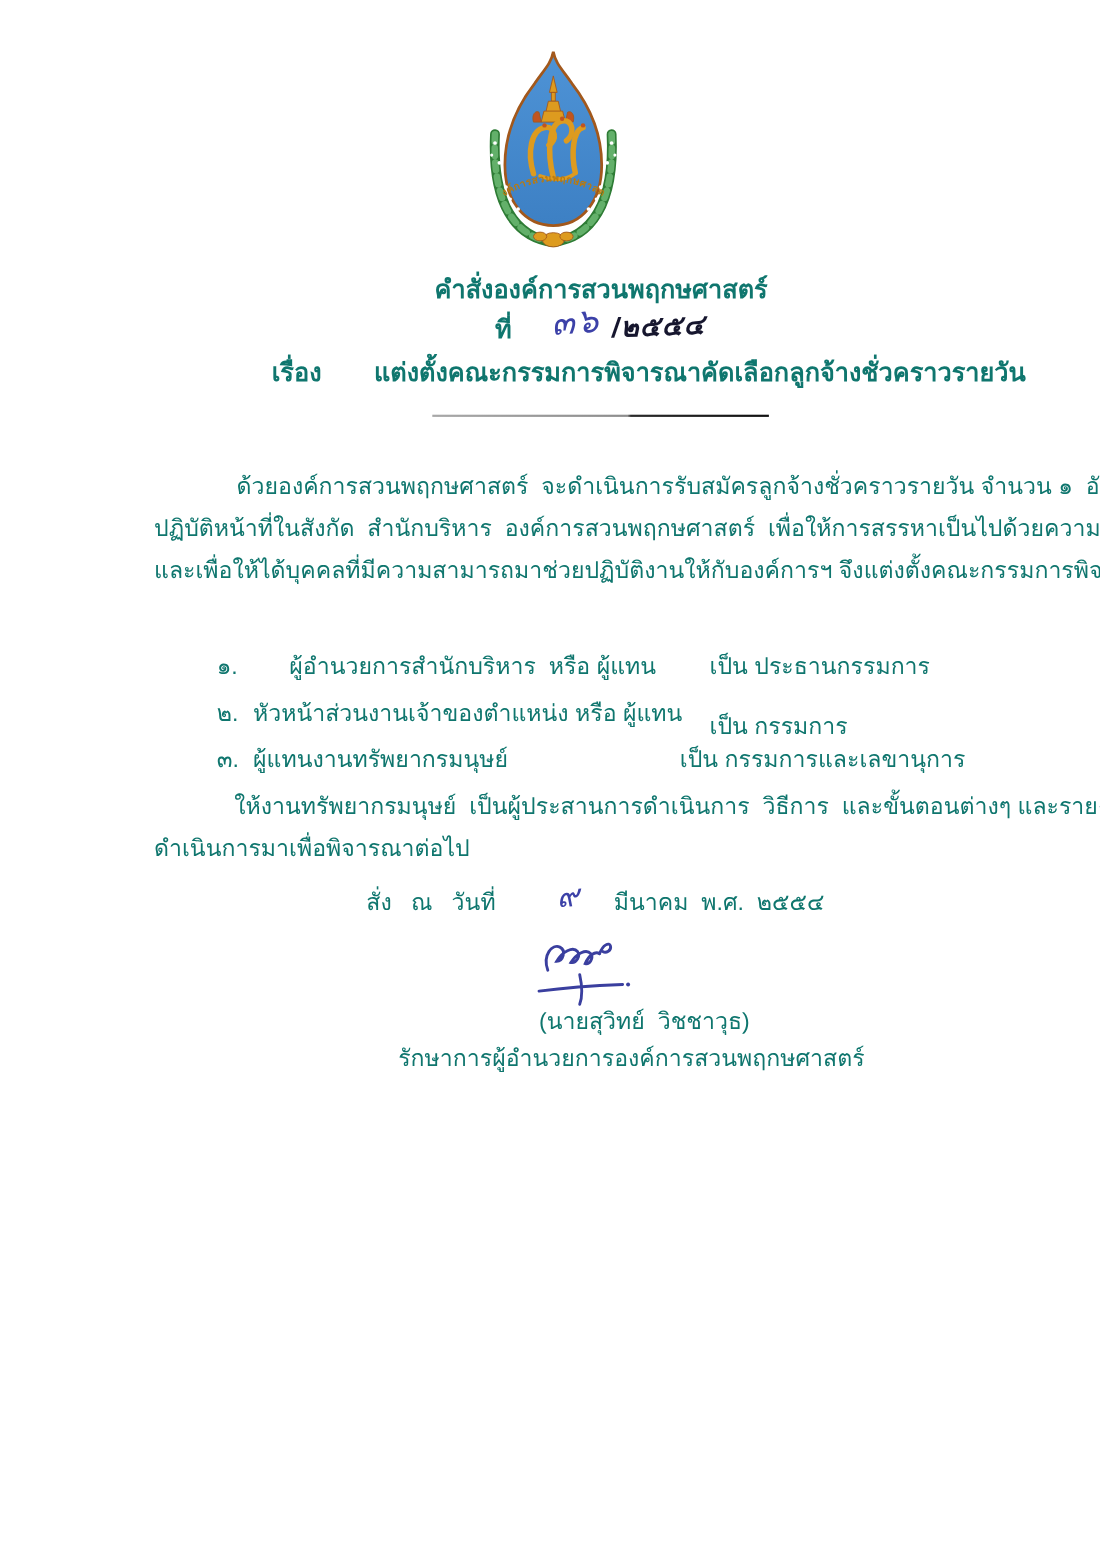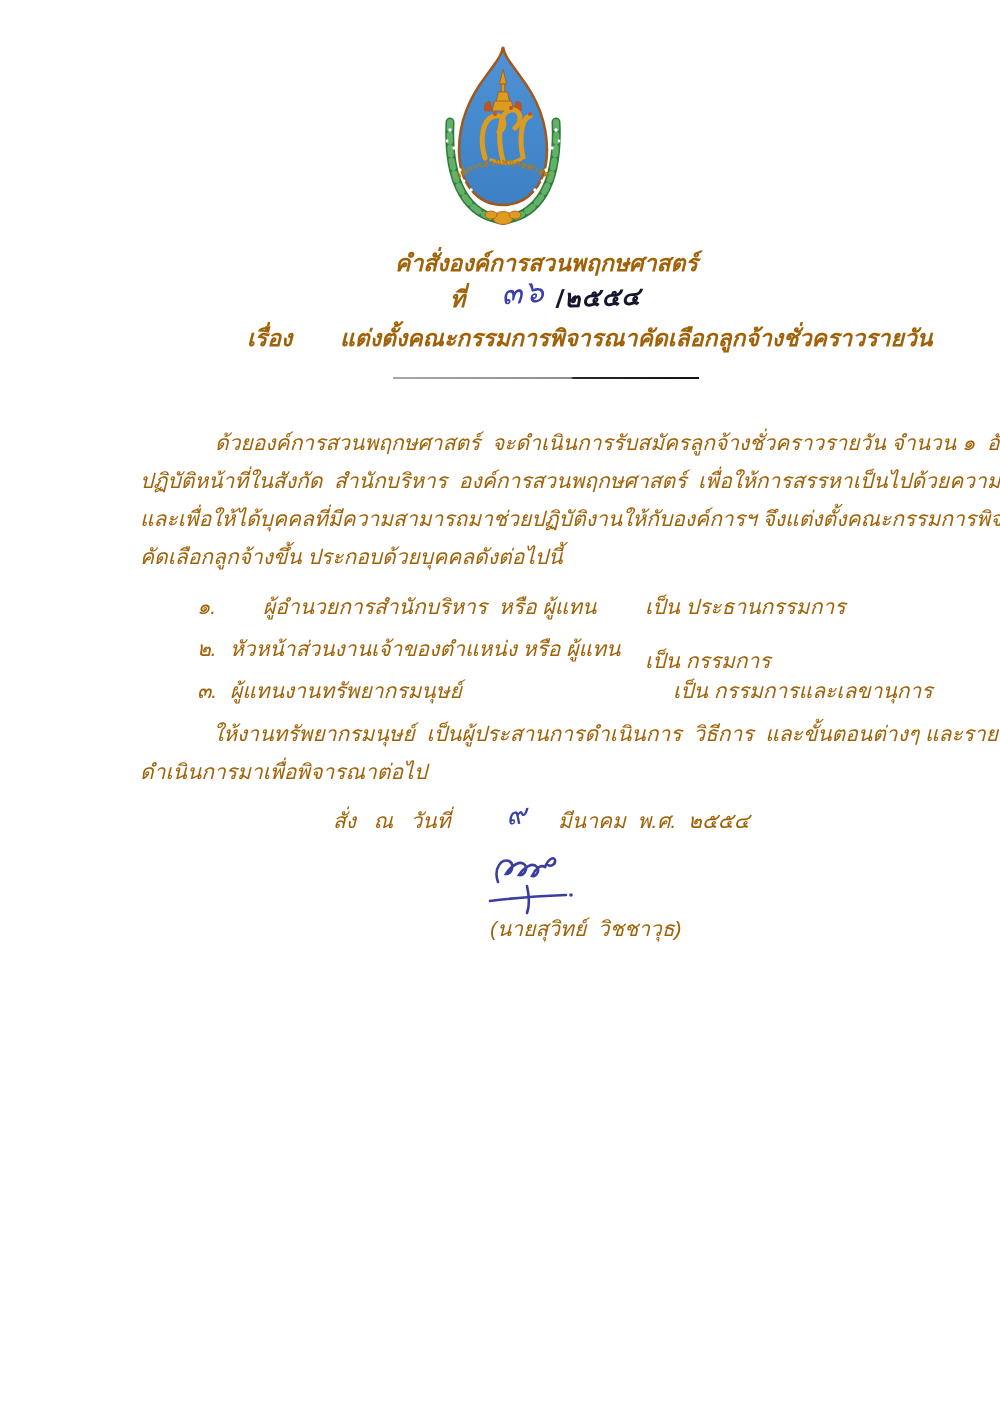--- a/index.html
+++ b/index.html
@@ -1,21 +1,21 @@
 <!DOCTYPE html>
 <html><head>
 <meta charset="utf-8">
 <style>
   * { margin:0; padding:0; box-sizing:border-box; }
   body { background:#e8e8e8; font-family:"Liberation Sans","DejaVu Sans",sans-serif; }
   .page {
     position:relative; width:1000px; height:1413px; margin:0 auto;
     background:#ffffff; overflow:hidden; color:#1d1d1d;
   }
-  .t { position:absolute; white-space:pre; font-size:21px; line-height:1.25; color:#a16207;font-style:italic; }
+  .t { position:absolute; white-space:pre; font-size:21px; line-height:1.25; color:#0f766e; }
   .bold { font-weight:bold; font-size:23px; }
   .hand-blue {
     color:#3c41a8; font-style:italic; font-weight:500;
     transform:rotate(-4deg); letter-spacing:2px;
   }
   .hand-dark {
     color:#16162e; font-style:italic; font-weight:600;
     transform:rotate(-2deg); letter-spacing:1px;
   }
   .rule {
@@ -103,48 +103,48 @@
   <div class="t hand-dark" style="left:556px; top:282px; font-size:25px;">/๒๕๕๔</div>
 
   <div class="t bold" style="left:247px; top:324px;">เรื่อง</div>
   <div class="t bold" style="left:340px; top:324px;">แต่งตั้งคณะกรรมการพิจารณาคัดเลือกลูกจ้างชั่วคราวรายวัน</div>
 
   <div class="rule"></div>
 
   <div class="t" style="left:215px; top:430px;">ด้วยองค์การสวนพฤกษศาสตร์  จะดำเนินการรับสมัครลูกจ้างชั่วคราวรายวัน จำนวน ๑  อัตรา</div>
   <div class="t" style="left:140px; top:468px;">ปฏิบัติหน้าที่ในสังกัด  สำนักบริหาร  องค์การสวนพฤกษศาสตร์  เพื่อให้การสรรหาเป็นไปด้วยความเรียบร้อย</div>
   <div class="t" style="left:140px; top:506px;">และเพื่อให้ได้บุคคลที่มีความสามารถมาช่วยปฏิบัติงานให้กับองค์การฯ จึงแต่งตั้งคณะกรรมการพิจารณา</div>
-  <div class="t" style="left:140px; top:544px;">คัดเลือกลูกจ้างขึ้น ประกอบด้วยบุคคลดังต่อไปนี้</div>
 
   <div>
     <div class="t" style="left:197px; top:594px;">๑.</div>
     <div class="t" style="left:230px; top:594px;margin-left:33px;">ผู้อำนวยการสำนักบริหาร  หรือ ผู้แทน</div>
     <div class="t" style="left:645px; top:594px;">เป็น ประธานกรรมการ</div>
 
     <div class="t" style="left:197px; top:636px;">๒.</div>
     <div class="t" style="left:230px; top:636px;">หัวหน้าส่วนงานเจ้าของตำแหน่ง หรือ ผู้แทน</div>
     <div class="t" style="left:645px; top:636px;margin-top:12px;">เป็น กรรมการ</div>
 
     <div class="t" style="left:197px; top:678px;">๓.</div>
     <div class="t" style="left:230px; top:678px;">ผู้แทนงานทรัพยากรมนุษย์</div>
-    <div class="t" style="left:673px; top:678px;">เป็น กรรมการและเลขานุการ</div>
+    <div class="t" style="left:618px; top:678px;">เป็น กรรมการและเลขานุการ</div>
   </div>
 
   <div class="t" style="left:213px; top:721px;">ให้งานทรัพยากรมนุษย์  เป็นผู้ประสานการดำเนินการ  วิธีการ  และขั้นตอนต่างๆ และรายงานผลการ</div>
   <div class="t" style="left:140px; top:759px;">ดำเนินการมาเพื่อพิจารณาต่อไป</div>
 
   <div class="t" style="left:333px; top:808px;">สั่ง   ณ   วันที่</div>
   <div class="t hand-blue" style="left:506px; top:797px; font-size:28px;">๙</div>
   <div class="t" style="left:558px; top:808px;">มีนาคม  พ.ศ.  ๒๕๕๔</div>
 
   <svg class="sig" viewBox="0 0 115 64">
     <g fill="none" stroke="#3a3f9f" stroke-width="2.6" stroke-linecap="round">
       <path d="M20,28 C15,14 24,4 31,7 C37,10 34,20 28,20 C33,11 43,6 47,11 C50,15 46,22 41,21 C46,13 55,8 59,13 C62,17 58,23 54,22 C57,15 63,10 67,13"></path>
       <path d="M67,13 C70,5 76,2 77,6 C78,10 73,13 70,11"></path>
       <path d="M12,47 C35,44 62,42 88,41"></path>
       <path d="M49,32 C51,41 52,51 49,59"></path>
     </g>
     <circle cx="93" cy="41" r="1.8" fill="#3a3f9f"></circle>
   </svg>
 
   <div class="t" style="left:458px; top:916px;margin-left:32px;">(นายสุวิทย์  วิชชาวุธ)</div>
+  <div class="t" style="left:362px; top:950px;">รักษาการผู้อำนวยการองค์การสวนพฤกษศาสตร์</div>
 
 </div>
 
 </body></html>

